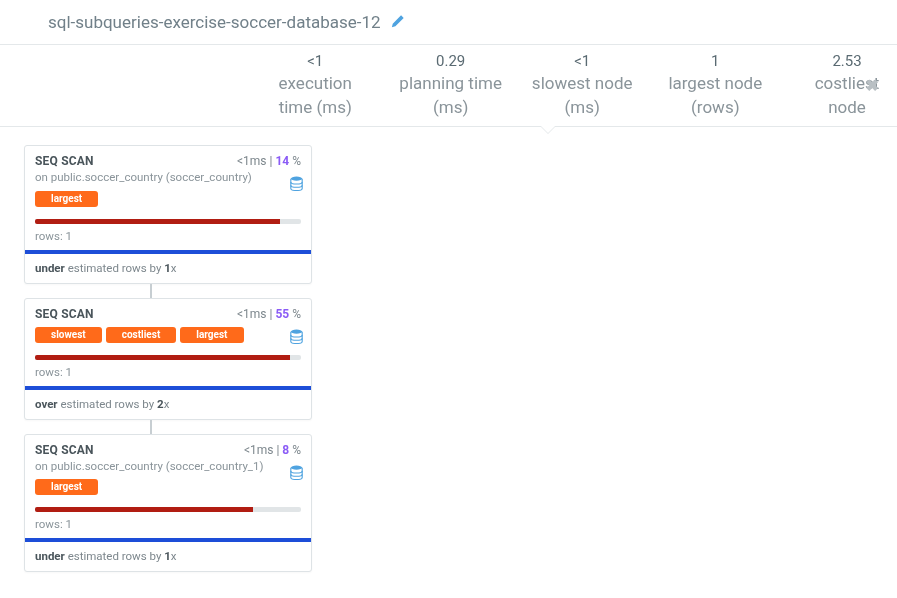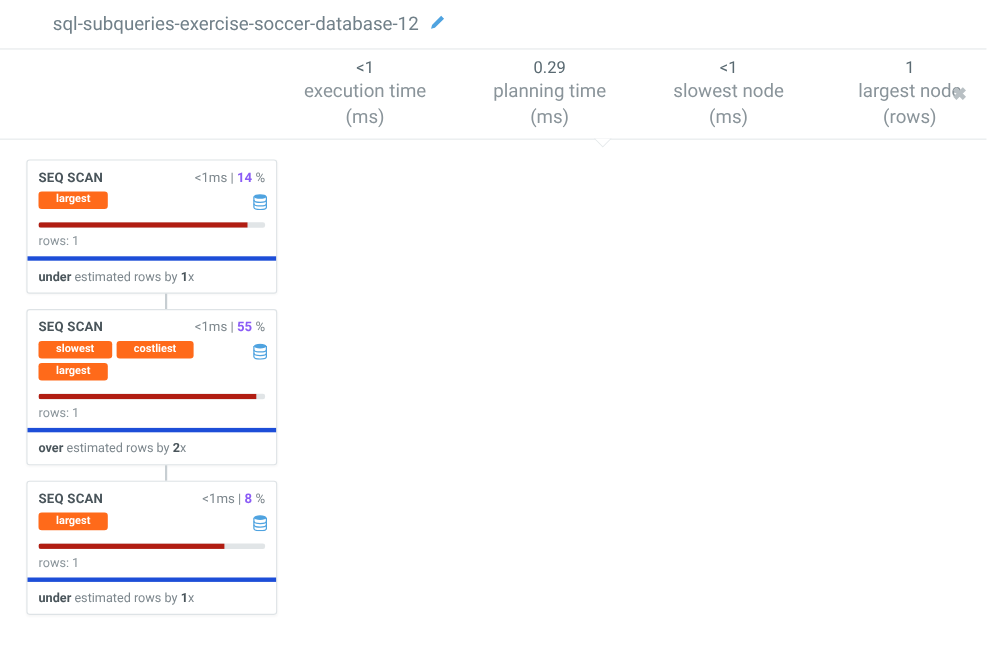--- a/index.html
+++ b/index.html
@@ -87,21 +87,21 @@
   .connector::before{
     content:"";
     position:absolute;
     left: 126px;
     top: 0;
     width: 2px;
     height: 14px;
     background: #c7ced2;
   }
   .node-card {
-    width: 228px;
+    width: 288px;
     border: 1px solid #dee3e6;
     border-radius: 3px;
     box-shadow: 0 1px 2px rgba(0,0,0,.03);
     background: #fff;
     font-size: 12px;
     color: #6a7177;
   }
   .node-top {
     padding: 8px 10px 4px 10px;
     position: relative;
@@ -177,36 +177,41 @@
         <div class="stat-label">planning time (ms)</div>
       </div>
       <div class="stat">
         <div class="stat-val">&lt;1</div>
         <div class="stat-label">slowest node (ms)</div>
       </div>
       <div class="stat">
         <div class="stat-val">1</div>
         <div class="stat-label">largest node (rows)</div>
       </div>
+      <div class="stat">
+        <div class="stat-val">2.53</div>
+        <div class="stat-label">costliest node</div>
+      </div>
     </div>
     <span class="close-x">✖</span>
     <span class="pointer"></span>
   </div>
 
   <div class="nodes">
 
     <div class="node-wrap">
       <div class="node-card">
         <div class="node-top">
           <div class="node-title-row">
             <span class="node-type">SEQ SCAN</span>
             <span class="node-meta">
               <span>&lt;1</span><span>ms</span> | <b>14</b> %
             </span>
           </div>
+          <div class="node-sub"><span>on </span><span>public.soccer_country (soccer_country)</span></div>
           <span class="db-icon">
             <svg viewBox="0 0 16 18" fill="currentColor">
                 <ellipse cx="8" cy="3" rx="7" ry="2.6"></ellipse>
                 <path d="M1 3v4c0 1.4 3.1 2.6 7 2.6s7-1.2 7-2.6V3" fill="none" stroke="currentColor" stroke-width="1.4"></path>
                 <path d="M1 7v4c0 1.4 3.1 2.6 7 2.6s7-1.2 7-2.6V7" fill="none" stroke="currentColor" stroke-width="1.4"></path>
                 <path d="M1 11v4c0 1.4 3.1 2.6 7 2.6s7-1.2 7-2.6v-4" fill="none" stroke="currentColor" stroke-width="1.4"></path>
               </svg>
           </span>
           <div class="badges">
             <span class="badge">largest</span>
@@ -257,20 +262,21 @@
 
     <div class="node-wrap">
       <div class="node-card">
         <div class="node-top">
           <div class="node-title-row">
             <span class="node-type">SEQ SCAN</span>
             <span class="node-meta">
               <span>&lt;1</span><span>ms</span> | <b>8</b> %
             </span>
           </div>
+          <div class="node-sub"><span>on </span><span>public.soccer_country (soccer_country_1)</span></div>
           <span class="db-icon">
             <svg viewBox="0 0 16 18" fill="currentColor">
                 <ellipse cx="8" cy="3" rx="7" ry="2.6"></ellipse>
                 <path d="M1 3v4c0 1.4 3.1 2.6 7 2.6s7-1.2 7-2.6V3" fill="none" stroke="currentColor" stroke-width="1.4"></path>
                 <path d="M1 7v4c0 1.4 3.1 2.6 7 2.6s7-1.2 7-2.6V7" fill="none" stroke="currentColor" stroke-width="1.4"></path>
                 <path d="M1 11v4c0 1.4 3.1 2.6 7 2.6s7-1.2 7-2.6v-4" fill="none" stroke="currentColor" stroke-width="1.4"></path>
               </svg>
           </span>
           <div class="badges">
             <span class="badge">largest</span>

